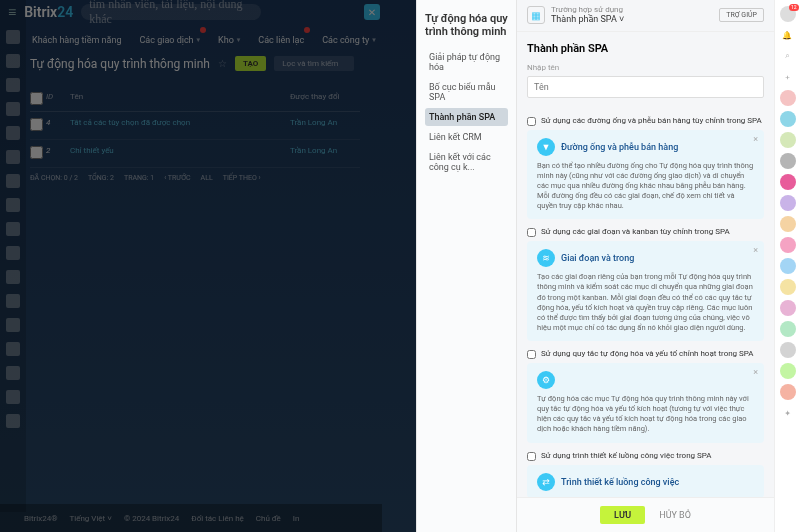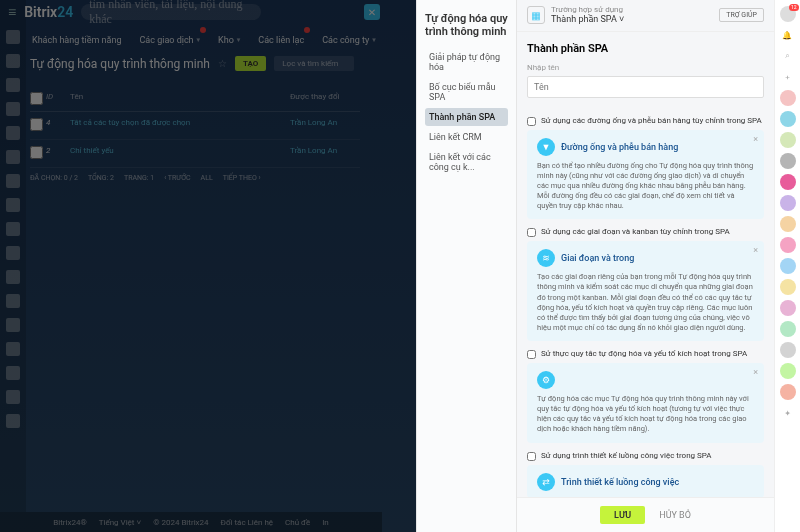--- a/index.html
+++ b/index.html
@@ -39,21 +39,21 @@
 .thead { display: flex; padding: 4px 0; border-bottom: 1px solid rgba(255,255,255,0.15); color: rgba(255,255,255,0.6); }
 .tr { display: flex; padding: 6px 0; border-bottom: 1px solid rgba(255,255,255,0.08); }
 .c-chk { width: 16px; }
 .c-id { width: 24px; font-style: italic; }
 .c-name { flex: 1; }
 .c-by { width: 70px; }
 .link-txt { color: #5bc0de; }
 .table-footer { display: flex; gap: 10px; padding: 6px 0; font-size: 7px; color: rgba(255,255,255,0.6); align-items: center; }
 
 
-.bottom-bar { position: absolute; bottom: 0; left: 0; right: 418px; height: 20px; background: rgba(0,0,0,0.3); display: flex; align-items: center; padding: 0 30px; gap: 12px; font-size: 8px; color: rgba(255,255,255,0.6); z-index: 3; justify-content: center; }
+.bottom-bar { position: absolute; bottom: 0; left: 0; right: 418px; height: 28px; background: rgba(0,0,0,0.3); display: flex; align-items: center; padding: 0 24px; gap: 12px; font-size: 8px; color: rgba(255,255,255,0.6); z-index: 3; }
 
 
 .side-nav { position: absolute; top: 0; right: 284px; width: 100px; height: 100%; background: #fafbfc; border-left: 1px solid #e5e5e5; z-index: 20; padding: 12px 8px; font-size: 9px; color: #333; }
 .side-nav h3 { font-size: 11px; font-weight: 600; line-height: 1.2; margin-bottom: 10px; }
 .side-nav .ni { padding: 4px 4px; color: #555; cursor: pointer; border-radius: 3px; margin-bottom: 2px; }
 .side-nav .ni.active { background: #cfd7de; color: #222; font-weight: 500; }
 
 
 .panel { position: absolute; top: 0; right: 26px; width: 258px; height: 100%; background: #f5f6f8; z-index: 20; display: flex; flex-direction: column; border-left: 1px solid #e5e5e5; }
 .panel-head { padding: 6px 10px; display: flex; align-items: center; gap: 6px; border-bottom: 1px solid #eee; }
@@ -235,21 +235,21 @@
       <div class="card-title">
         <span class="card-icon">≋</span>
         <span>Giai đoạn và trong</span>
       </div>
       <div class="card-desc">Tạo các giai đoạn riêng của bạn trong mỗi Tự động hóa quy trình thông minh và kiểm soát các mục di chuyển qua những giai đoạn đó trong một kanban. Mỗi giai đoạn đều có thể có các quy tắc tự động hóa, yếu tố kích hoạt và quyền truy cập riêng. Các mục luôn có thể được tìm thấy bởi giai đoạn tương ứng của chúng, việc vô hiệu một mục chỉ có tác dụng ẩn nó khỏi giao diện người dùng.</div>
     </div>
 
     
     <label class="chk-row">
       <input type="checkbox" style="">
-      <span>Sử thực quy tắc tự động hóa và yếu tố kích hoạt trong SPA</span>
+      <span>Sử dụng quy tắc tự động hóa và yếu tố chỉnh hoạt trong SPA</span>
     </label>
     <div class="card">
       <span class="close-x">×</span>
       <div class="card-title">
         <span class="card-icon">⚙</span>
       </div>
       <div class="card-desc">Tự động hóa các mục Tự động hóa quy trình thông minh này với quy tắc tự động hóa và yếu tố kích hoạt (tương tự với việc thực hiện các quy tắc và yếu tố kích hoạt tự động hóa trong các giao dịch hoặc khách hàng tiềm năng).</div>
     </div>
 
     

